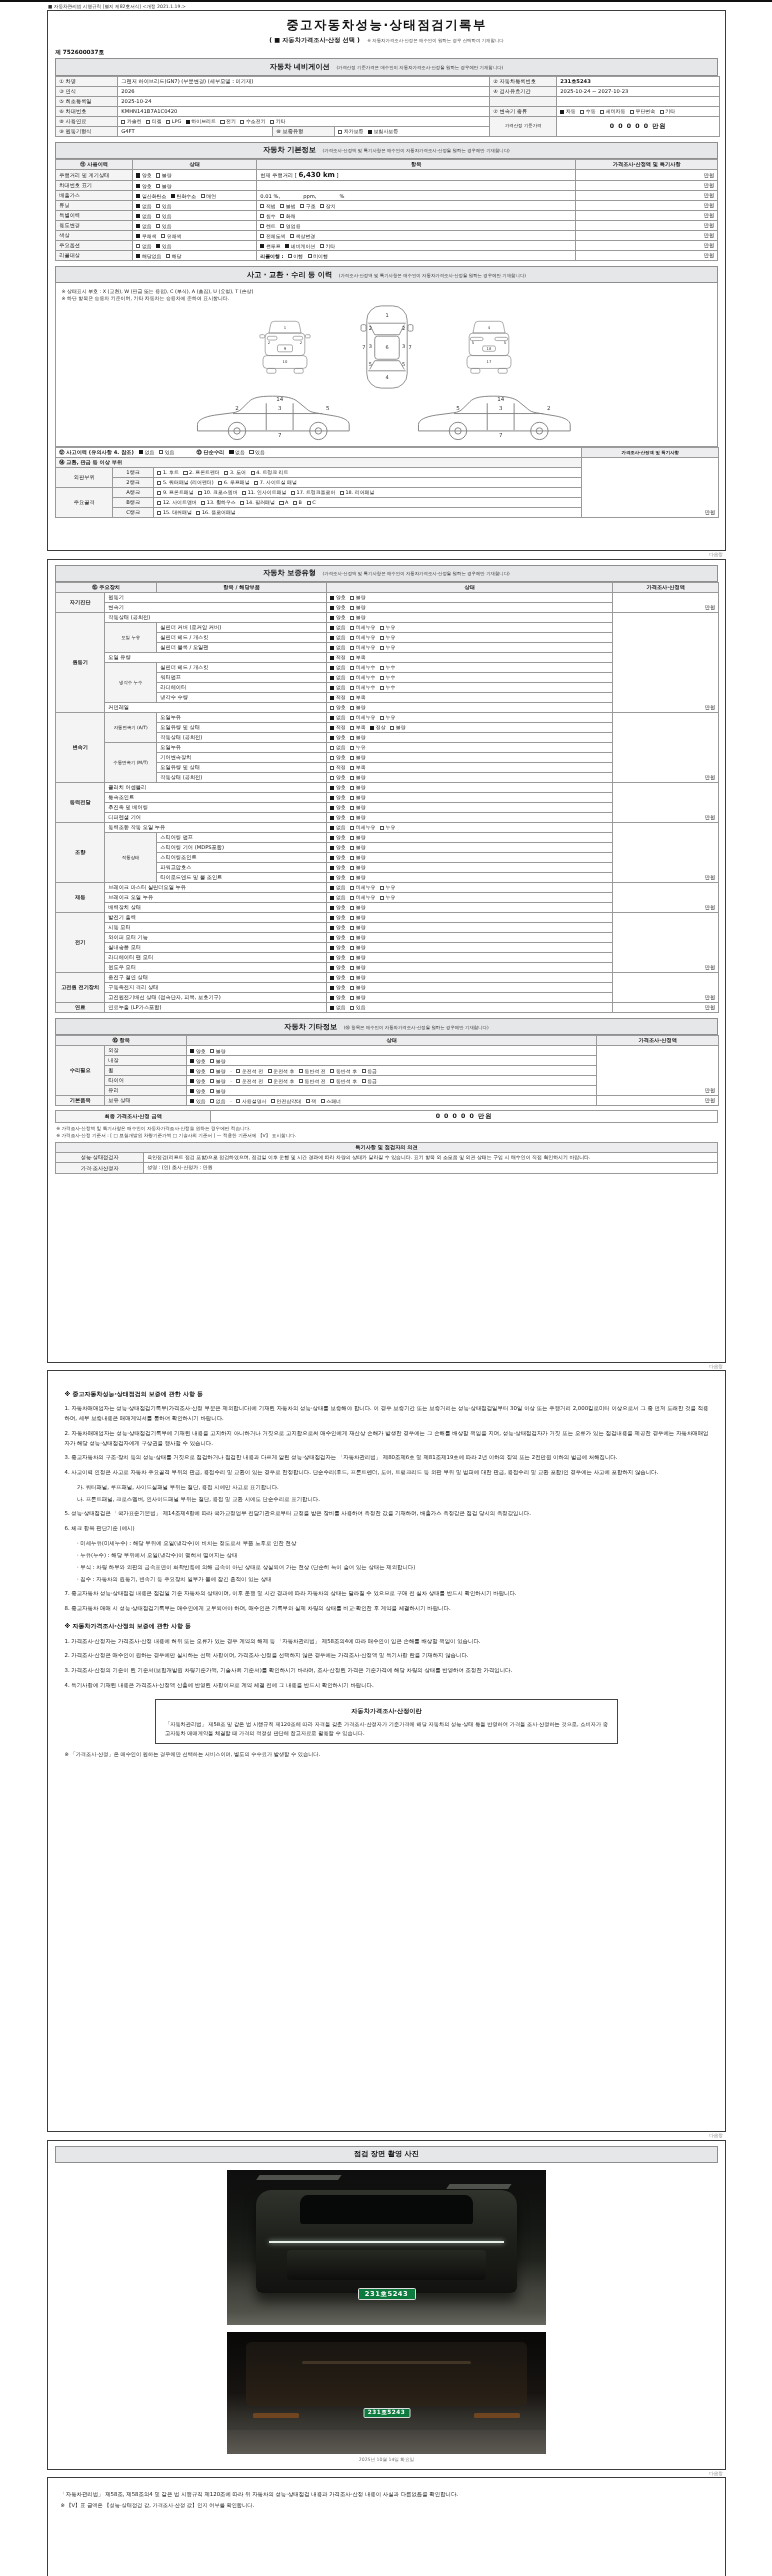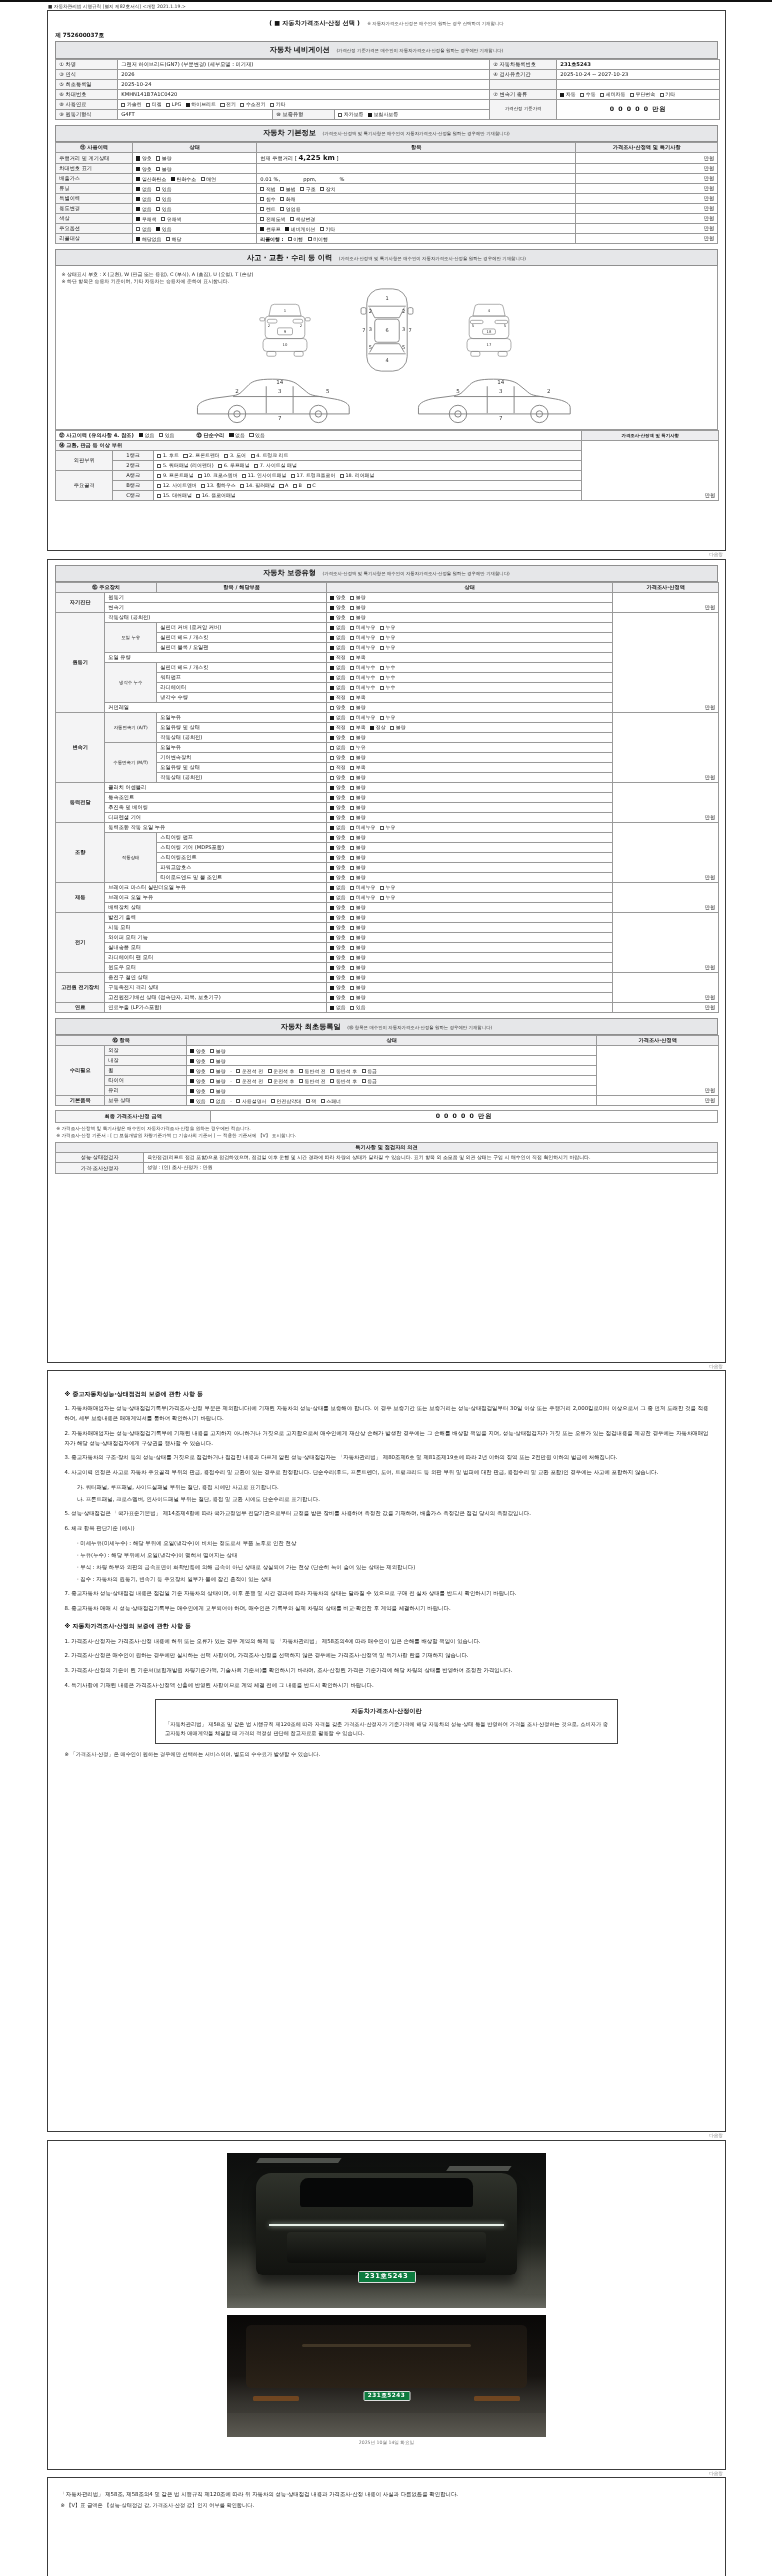--- a/index.html
+++ b/index.html
@@ -78,20 +78,21 @@
 </head>
 <body>
 
 <div class="topline"></div>
 
 <div class="wrap">
   <div class="formref">■ 자동차관리법 시행규칙 [별지 제82호서식] &lt;개정 2021.1.19.&gt;</div>
 
   <div class="page pg1">
     <div class="title-block">
+      <div class="title">중고자동차성능·상태점검기록부</div>
       <div class="subtitle">
         <span>( ■ 자동차가격조사·산정 선택 )</span>
         <span class="subnote">※ 자동차가격조사·산정은 매수인이 원하는 경우 선택하여 기재합니다</span>
       </div>
     </div>
     <div class="docno">제 752600037호</div>
 
     <div class="secbar">
       <span>자동차 네비게이션</span>
       <span class="secnote">(가격산정 기준가격은 매수인이 자동차가격조사·산정을 원하는 경우에만 기재합니다)</span>
@@ -159,21 +160,21 @@
       <tbody id="overall-body">
           <tr>
             <td class="h">⑪ 사용이력</td>
             <td class="h">상태</td>
             <td class="h">항목</td>
             <td class="h">가격조사·산정액 및 특기사항</td>
           </tr>
           <tr>
             <td class="l">주행거리 및 계기상태</td>
             <td><span class="opt on"><span class="cb"></span><span class="ct">양호</span></span><span class="opt"><span class="cb"></span><span class="ct">불량</span></span></td>
-            <td>현재 주행거리  [ <strong class="big">4,225 km</strong> ]</td>
+            <td>현재 주행거리  [ <strong class="big">6,430 km</strong> ]</td>
             <td class="price">만원</td>
           </tr>
           <tr>
             <td class="l">차대번호 표기</td>
             <td><span class="opt on"><span class="cb"></span><span class="ct">양호</span></span><span class="opt"><span class="cb"></span><span class="ct">불량</span></span></td>
             <td></td>
             <td class="price">만원</td>
           </tr>
           <tr>
             <td class="l">배출가스</td>
@@ -566,21 +567,21 @@
           <tr>
             <td class="l c gname" rowspan="1">연료</td>
             <td colspan="2">연료누출 (LP가스포함)</td>
             <td><span class="opt on"><span class="cb"></span><span class="ct">없음</span></span><span class="opt"><span class="cb"></span><span class="ct">있음</span></span></td>
             <td class="price vb" rowspan="1">만원</td>
           </tr>
         </tbody>
     </table>
 
     <div class="secbar mt">
-      <span>자동차 최초등록일</span>
+      <span>자동차 기타정보</span>
       <span class="secnote">(⑯ 항목은 매수인이 자동차가격조사·산정을 원하는 경우에만 기재합니다)</span>
     </div>
     <table class="f">
       <colgroup>
           <col style="width:49px">
           <col style="width:82px">
           <col style="width:410px">
           <col style="width:122px">
         </colgroup>
       <tbody id="etc-body">
@@ -682,20 +683,23 @@
         <div class="nbox">
           <div class="nbt">자동차가격조사·산정이란</div>
           <div class="nbb">「자동차관리법」 제58조 및 같은 법 시행규칙 제120조에 따라 자격을 갖춘 가격조사·산정자가 기준가격에 해당 자동차의 성능·상태 등을 반영하여 가격을 조사·산정하는 것으로, 소비자가 중고자동차 매매계약을 체결할 때 가격의 적정성 판단에 참고자료로 활용할 수 있습니다.</div>
         </div>
         <div class="nnote">※ 「가격조사·산정」은 매수인이 원하는 경우에만 선택하는 서비스이며, 별도의 수수료가 발생할 수 있습니다.</div>
       </div>
   </div>
   <div class="next">다음장</div>
 
   <div class="page pg4">
+    <div class="secbar">
+      <span>점검 장면 촬영 사진</span>
+    </div>
     <div class="photo photo1">
       <div class="ph-light pl1"></div>
       <div class="ph-light pl2"></div>
       <div class="ph-car">
         <div class="ph-ws"></div>
         <div class="ph-drl"></div>
         <div class="ph-gr"></div>
       </div>
       <div class="plate plate1">231호5243</div>
       <div class="ph-floor"></div>

